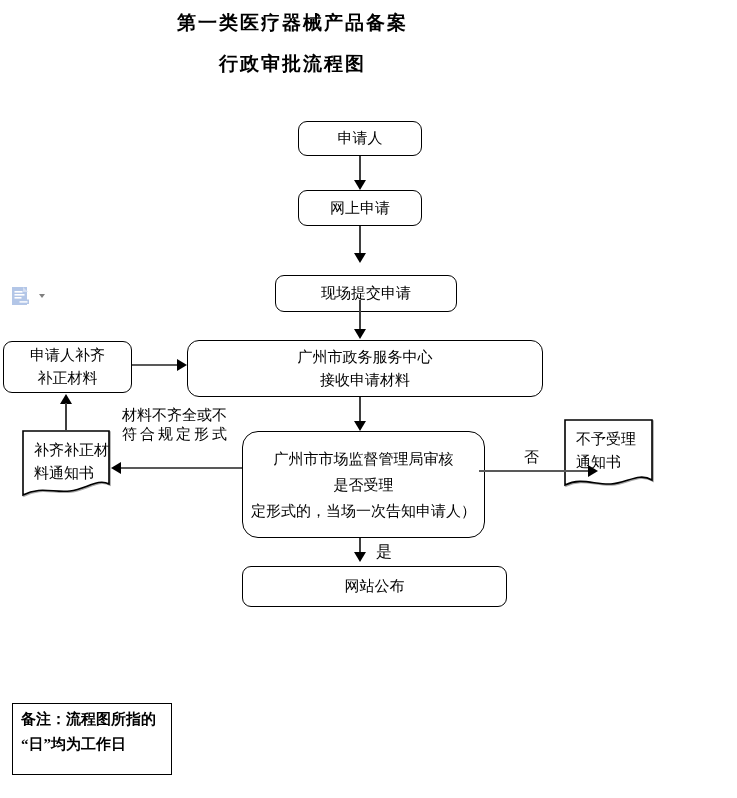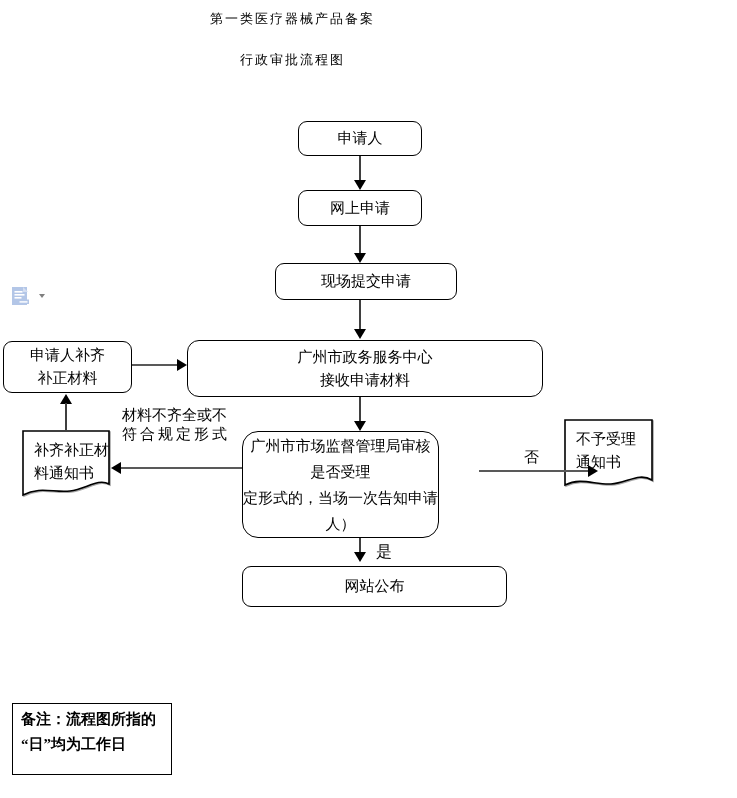--- a/index.html
+++ b/index.html
@@ -2,21 +2,21 @@
 <html><head>
 <meta charset="utf-8">
 <style>
   html,body{margin:0;padding:0;background:#fff;}
   .canvas{
     position:relative;width:737px;height:798px;background:#fff;overflow:hidden;
     font-family:"Liberation Serif","DejaVu Serif",serif;color:#000;
   }
   .title{
     position:absolute;left:0;width:585px;text-align:center;
-    font-weight:normal;font-size:13px;letter-spacing:2px;
+    font-weight:bold;font-size:19px;letter-spacing:2px;
   }
   
   .node{
     position:absolute;border:1.6px solid #000;border-radius:9px;background:#fff;
     display:flex;flex-direction:column;align-items:center;justify-content:center;
     text-align:center;font-size:15px;line-height:23px;box-sizing:border-box;
   }
   .node.big{border-radius:16px;line-height:26px;}
   
   .vline{position:absolute;width:2px;background:#3f3f3f;}
@@ -67,30 +67,30 @@
   </div>
 
   <div class="node" style="left:298px;top:121px;width:124px;height:35px;">
     <span>申请人</span>
   </div>
 
   <div class="node" style="left:298px;top:190px;width:124px;height:36px;">
     <span>网上申请</span>
   </div>
 
-  <div class="node" style="left:275px;top:263px;width:182px;height:37px;">
+  <div class="node" style="left:275px;top:275px;width:182px;height:37px;">
     <span>现场提交申请</span>
   </div>
 
   <div class="node" style="left:187px;top:340px;width:356px;height:57px;border-radius:12px;">
     <div>广州市政务服务中心</div>
     <div>接收申请材料</div>
   </div>
 
-  <div class="node big" style="left:242px;top:431px;width:197px;height:107px;">
+  <div class="node big" style="left:242px;top:431px;width:243px;height:107px;">
     <div>广州市市场监督管理局审核</div>
     <div>是否受理</div>
     <div>定形式的，当场一次告知申请人）</div>
   </div>
 
   <div class="node" style="left:242px;top:566px;width:265px;height:41px;">
     <span>网站公布</span>
   </div>
 
   <div class="node" style="left:3px;top:341px;width:129px;height:52px;">

